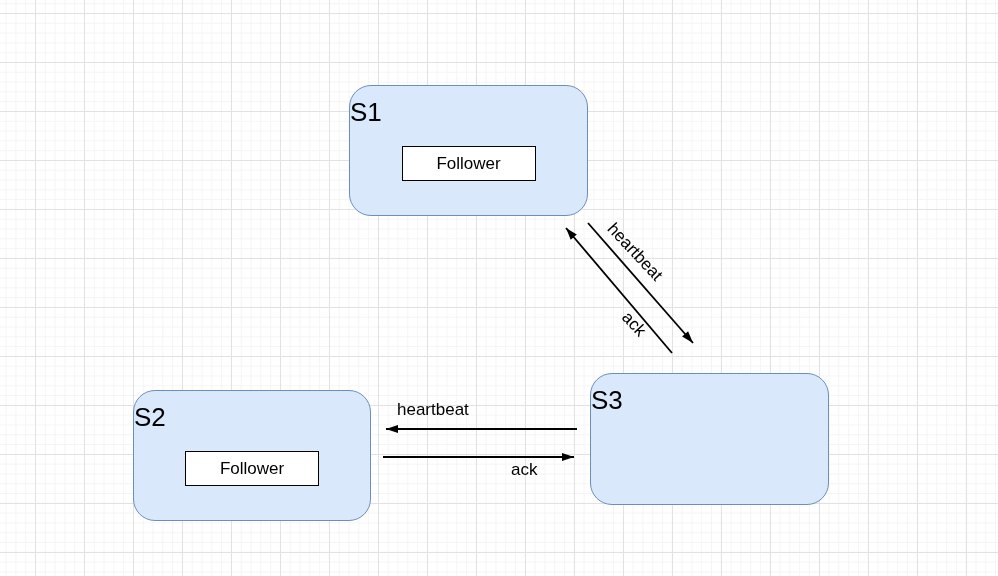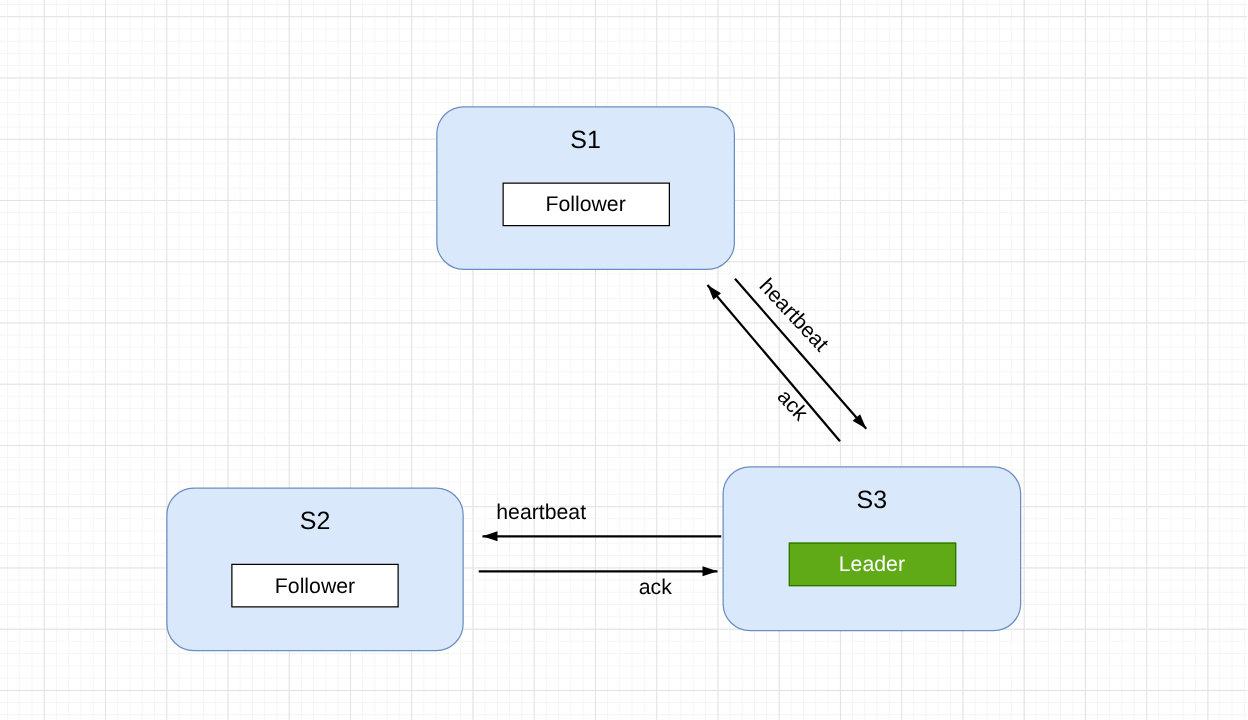--- a/index.html
+++ b/index.html
@@ -39,22 +39,21 @@
     position: absolute;
     box-sizing: border-box;
     background: var(--nodeFill, #dae8fc);
     border: 1.5px solid var(--nodeBorder, #6c8ebf);
     border-radius: 22px;
   }
   .node-title {
     position: absolute;
     top: 10px;
     left: 0; right: 0;
-    text-align: center;
-    font-size: 20px;
+    font-size: 26px;
     line-height: 32px;
     color: var(--textColor, #000000);
   }
   .role-box {
     position: absolute;
     top: 60px;
     left: 50%;
     transform: translateX(-50%);
     width: 134px;
     height: 35px;
@@ -108,23 +107,22 @@
   <div class="node" style="left:349px; top:85px; width:239px; height:131px;">
     <div class="node-title">S1</div>
     <div class="role-box role-follower">Follower</div>
   </div>
 
   <div class="node" style="left:133px; top:390px; width:238px; height:131px;">
     <div class="node-title">S2</div>
     <div class="role-box role-follower">Follower</div>
   </div>
 
-  <div class="node" style="left:578px; top:373px; width:239px; height:132px;">
+  <div class="node" style="left:590px; top:373px; width:239px; height:132px;">
     <div class="node-title">S3</div>
-    <div class="role-box role-leader">Leader</div>
   </div>
 
   <div class="edge-label rotated" style="left:592px; top:241px; width:84px; height:24px;">heartbeat</div>
 
   <div class="edge-label rotated" style="left:611px; top:313px; width:44px; height:24px;">ack</div>
 
   <div class="edge-label" style="left:397px; top:399px;">heartbeat</div>
 
   <div class="edge-label" style="left:511px; top:459px;">ack</div>
 

